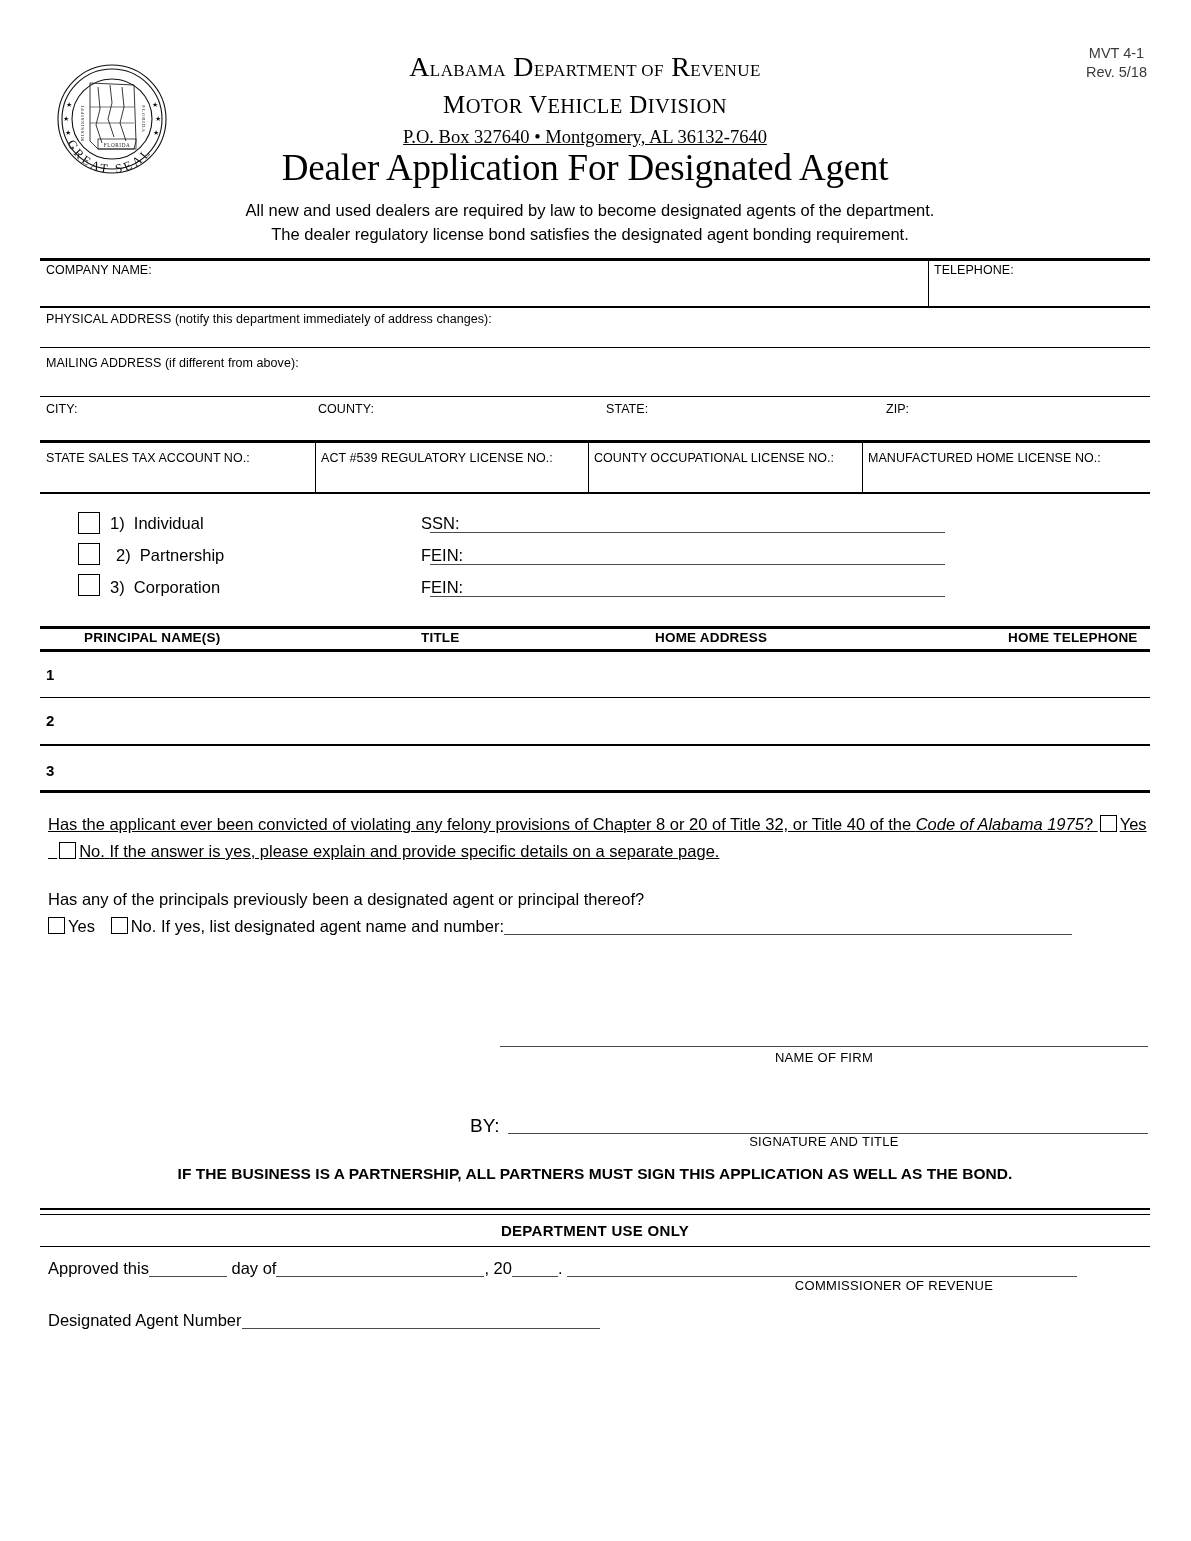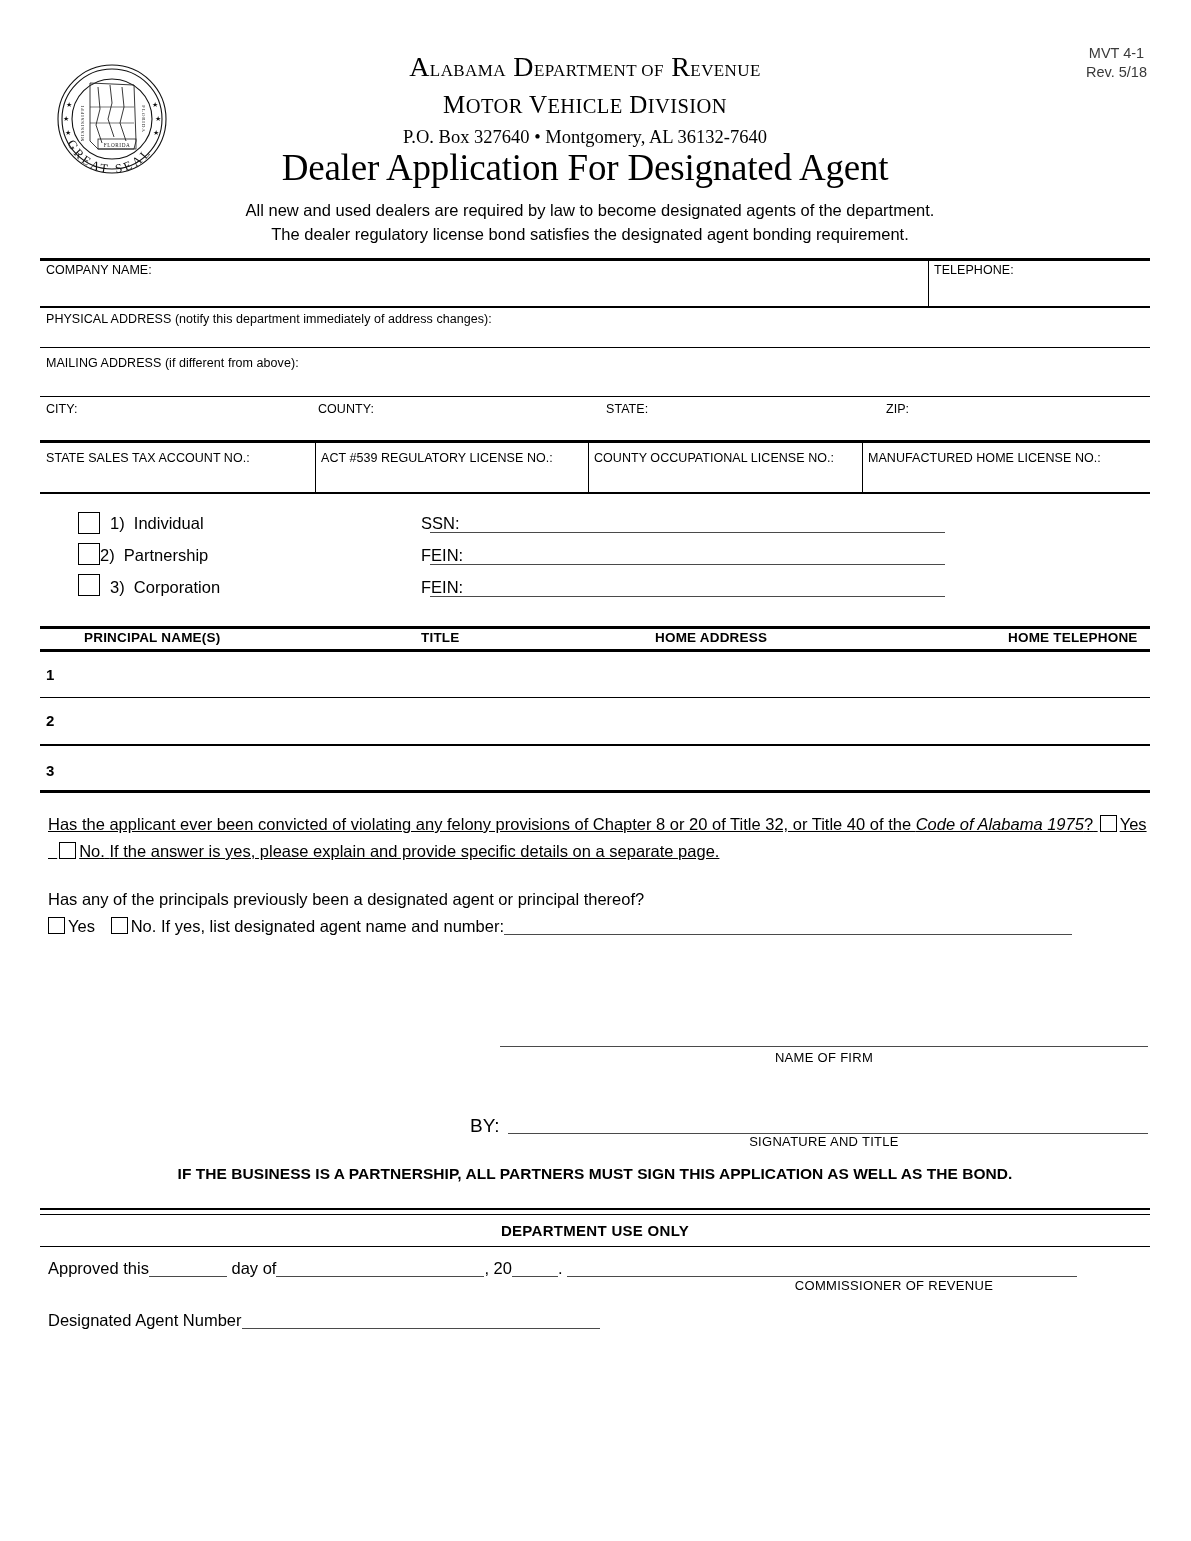--- a/index.html
+++ b/index.html
@@ -73,20 +73,21 @@
     font-size: 25px;
     line-height: 33px;
     letter-spacing: .4px;
   }
   .agency-line2 .sc { font-size: 20.5px; }
   .address-line {
     font-family: "Liberation Serif", serif;
     font-size: 18.5px;
     line-height: 26px;
     margin-top: 1px;
+    text-decoration: underline;
   }
   #doc-title {
     position: absolute;
     left: 150px;
     top: 146px;
     width: 870px;
     text-align: center;
     font-family: "Liberation Serif", serif;
     font-size: 37px;
     line-height: 44px;
@@ -318,21 +319,21 @@
 
   <div class="cbox" style="left:78px; top:512px;"></div>
   <div class="entity-lbl" style="left:110px; top:513px;">
     <span>1)</span>
     &nbsp;<span>Individual</span>
   </div>
   <div class="sid-lbl" style="left:378px; top:513px;">SSN:</div>
   <div class="ul" style="left:430px; top:532px; width:515px;"></div>
 
   <div class="cbox" style="left:78px; top:543px;"></div>
-  <div class="entity-lbl" style="left:100px; top:545px;">
+  <div class="entity-lbl" style="left:116px; top:545px;">
     <span>2)</span>
     &nbsp;<span>Partnership</span>
   </div>
   <div class="sid-lbl" style="left:378px; top:545px;">FEIN:</div>
   <div class="ul" style="left:430px; top:564px; width:515px;"></div>
 
   <div class="cbox" style="left:78px; top:574px;"></div>
   <div class="entity-lbl" style="left:110px; top:577px;">
     <span>3)</span>
     &nbsp;<span>Corporation</span>

